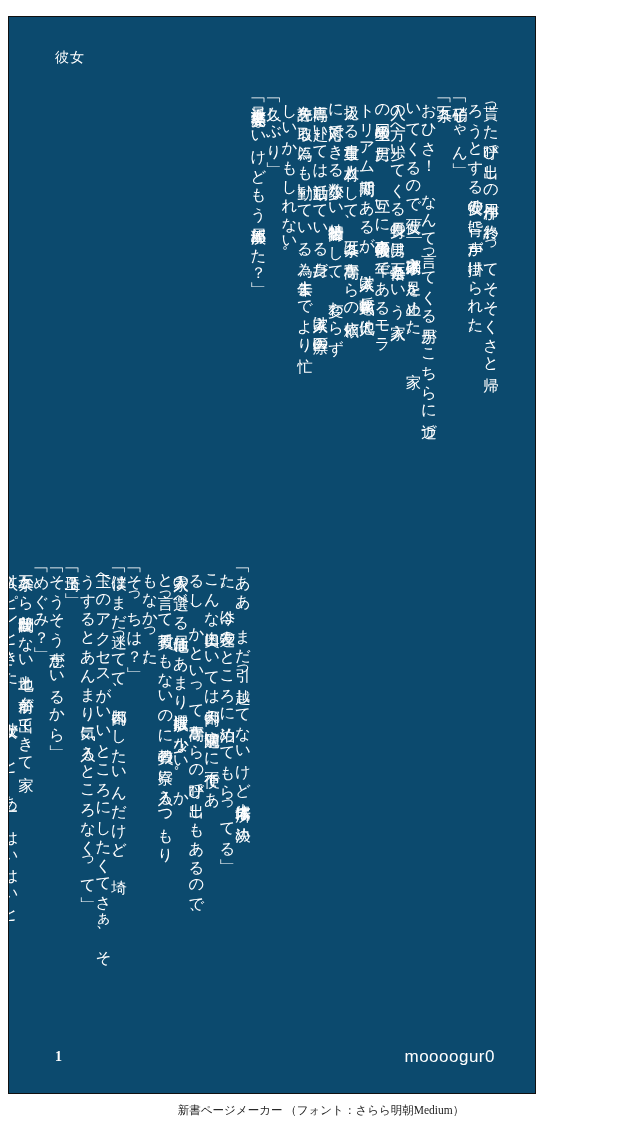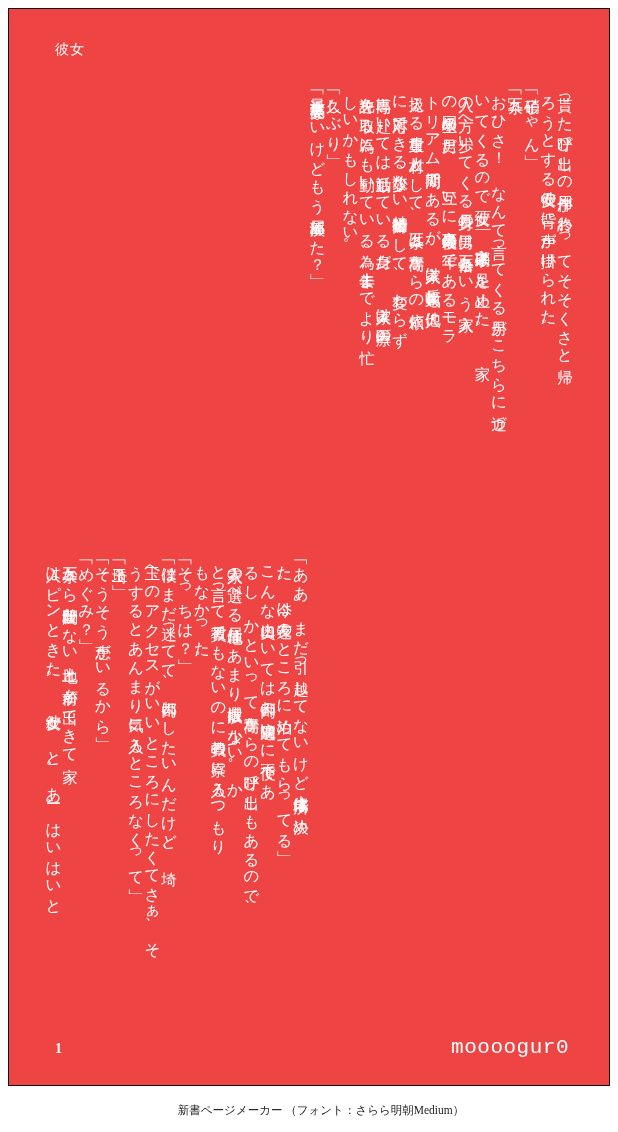--- a/index.html
+++ b/index.html
@@ -18,24 +18,24 @@
     position: relative;
     width: 618px;
     height: 1132px;
     box-sizing: border-box;
     background: #ffffff;
   }
 
   .sheet {
     position: absolute;
     left: 8px;
-    top: 8px;
-    width: 602px;
+    top: 16px;
+    width: 528px;
     height: 1078px;
-    background: #ef4444;
+    background: #0c4a6e;
     box-sizing: border-box;
     border: 1px solid #111111;
     overflow: hidden;
   }
 
   .header-title {
     position: absolute;
     top: 32px;
     left: 46px;
     color: #ffffff;
@@ -85,22 +85,22 @@
     font-size: 14px;
     font-weight: bold;
     font-family: "Liberation Serif", "DejaVu Serif", serif;
   }
 
   .author {
     position: absolute;
     right: 40px;
     bottom: 26px;
     color: #ffffff;
-    font-size: 21px;
-    font-family: Liberation Mono, monospace;
+    font-size: 17px;
+    font-family: Liberation Sans, sans-serif;
     letter-spacing: 0.5px;
     margin-left: 25px;
   }
 
   .footer-caption {
     position: absolute;
     left: 0;
     right: 0;
     bottom: 14px;
     text-align: center;

